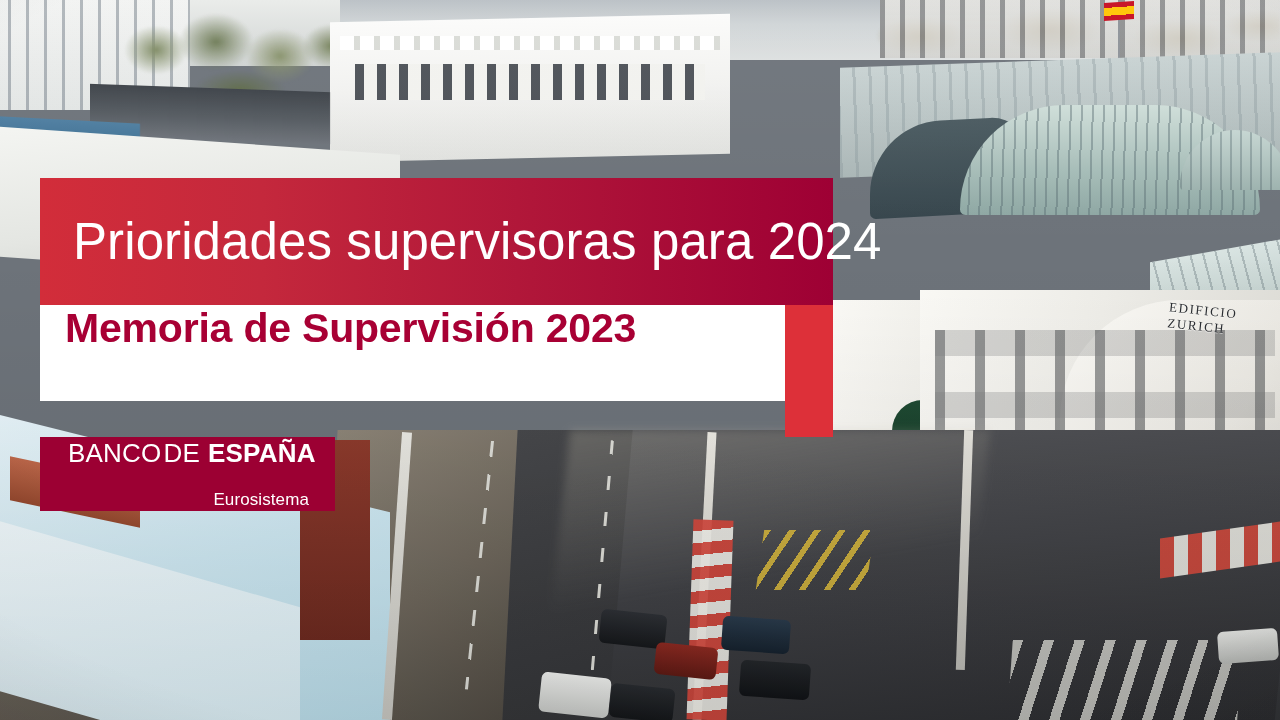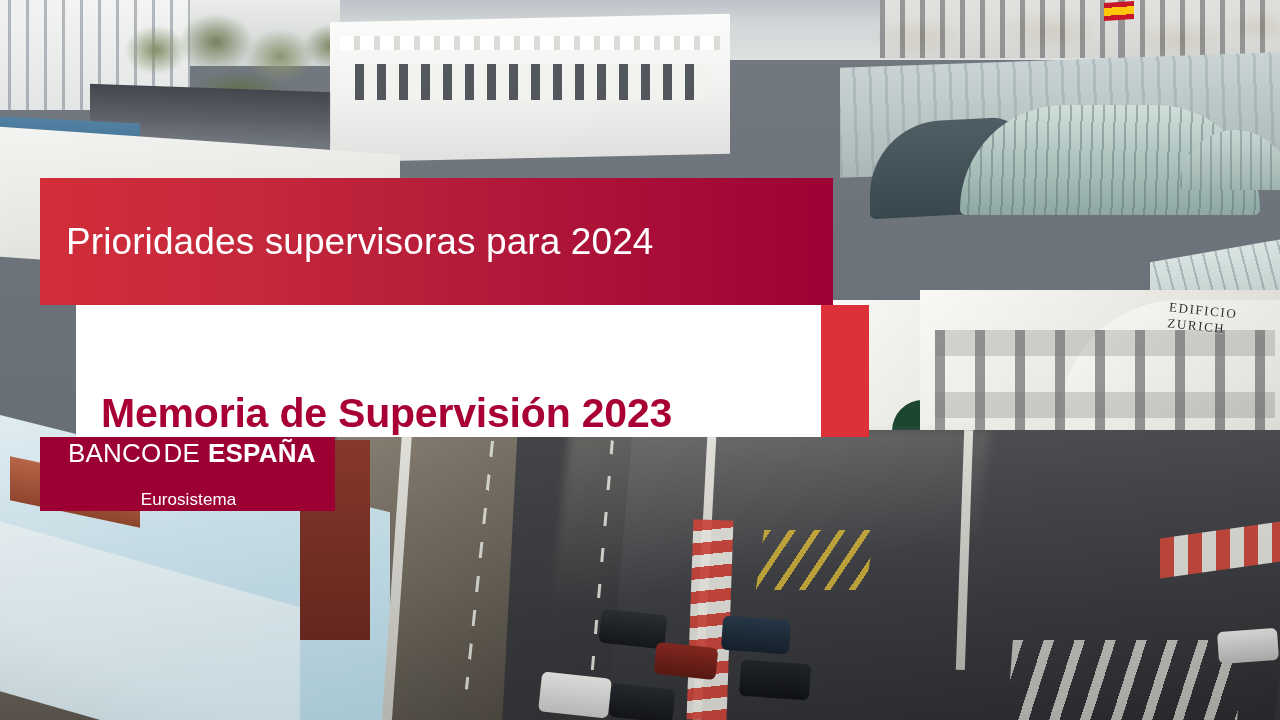--- a/index.html
+++ b/index.html
@@ -276,28 +276,28 @@
 
   
   #card { position:absolute; left:0; top:0; width:1280px; height:720px; }
 
   .title-bar {
     position:absolute; left:40px; top:178px; width:793px; height:127px;
     background:linear-gradient(90deg,#d22d3a 0%, #c4283c 28%, #b01639 62%, #9e0034 100%);
     display:flex; align-items:center;
   }
   .title-bar-text {
-    color:#ffffff; font-size:37px; font-weight:400; letter-spacing:.1px;
-    padding-left:26px; white-space:nowrap;
+    color:#ffffff; font-size:51px; font-weight:400; letter-spacing:.1px;
+    padding-left:33px; white-space:nowrap;
   }
 
   .subtitle-band {
-    position:absolute; left:40px; top:305px; width:793px; height:132px;
+    position:absolute; left:40px; top:305px; width:793px; height:96px;
     background:#ffffff;
-    display:flex; align-items:flex-end;margin-left:36px;
+    display:flex; align-items:flex-start;
   }
   .subtitle-stripe {
     position:absolute; right:0; top:0; width:48px; height:132px;
     background:#dd3039;
   }
   .subtitle-text {
     color:#a80034; font-size:41px; font-weight:700; letter-spacing:-.2px;
     padding-left:25px; white-space:nowrap; position:relative; z-index:2;
   }
 
@@ -308,21 +308,21 @@
     padding:0 26px 0 28px;
   }
   .logo-line1 {
     color:#ffffff; font-size:26px; letter-spacing:.2px; white-space:nowrap;
     display:flex; align-items:baseline;
   }
   .logo-banco { font-weight:300; }
   .logo-de { font-weight:300; margin-left:2px; }
   .logo-espana { font-weight:700; margin-left:8px; }
   .logo-line2 {
-    color:#ffffff; font-size:17px; font-weight:400; text-align:center;
+    color:#ffffff; font-size:17px; font-weight:400; text-align:right;
     margin-top:21px; letter-spacing:.1px;
   }
 </style>
 </head>
 <body>
 
 <div id="photo">
   <div class="layer sky"></div>
   <div class="layer far-block-l"></div>
   <div class="layer far-block-m"></div>

